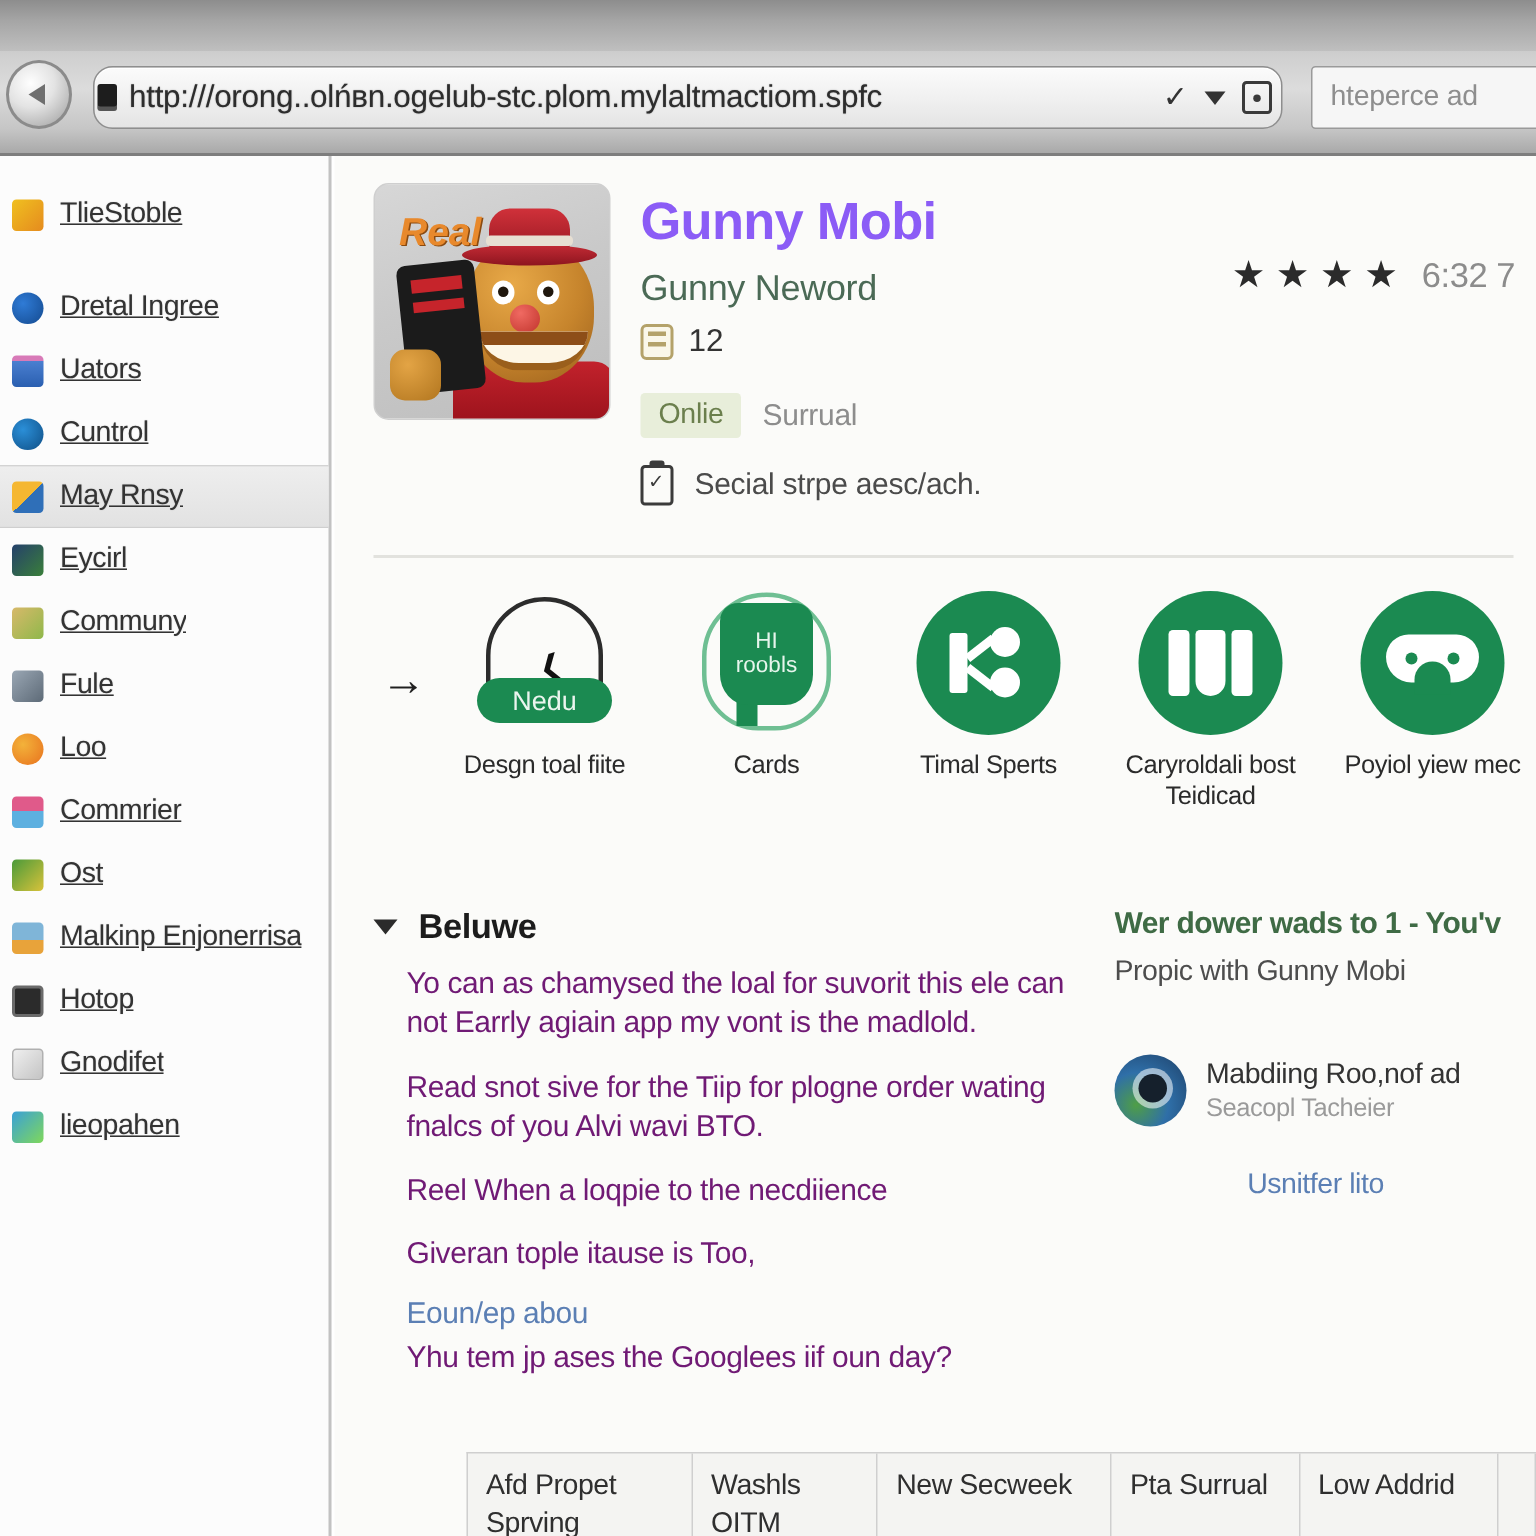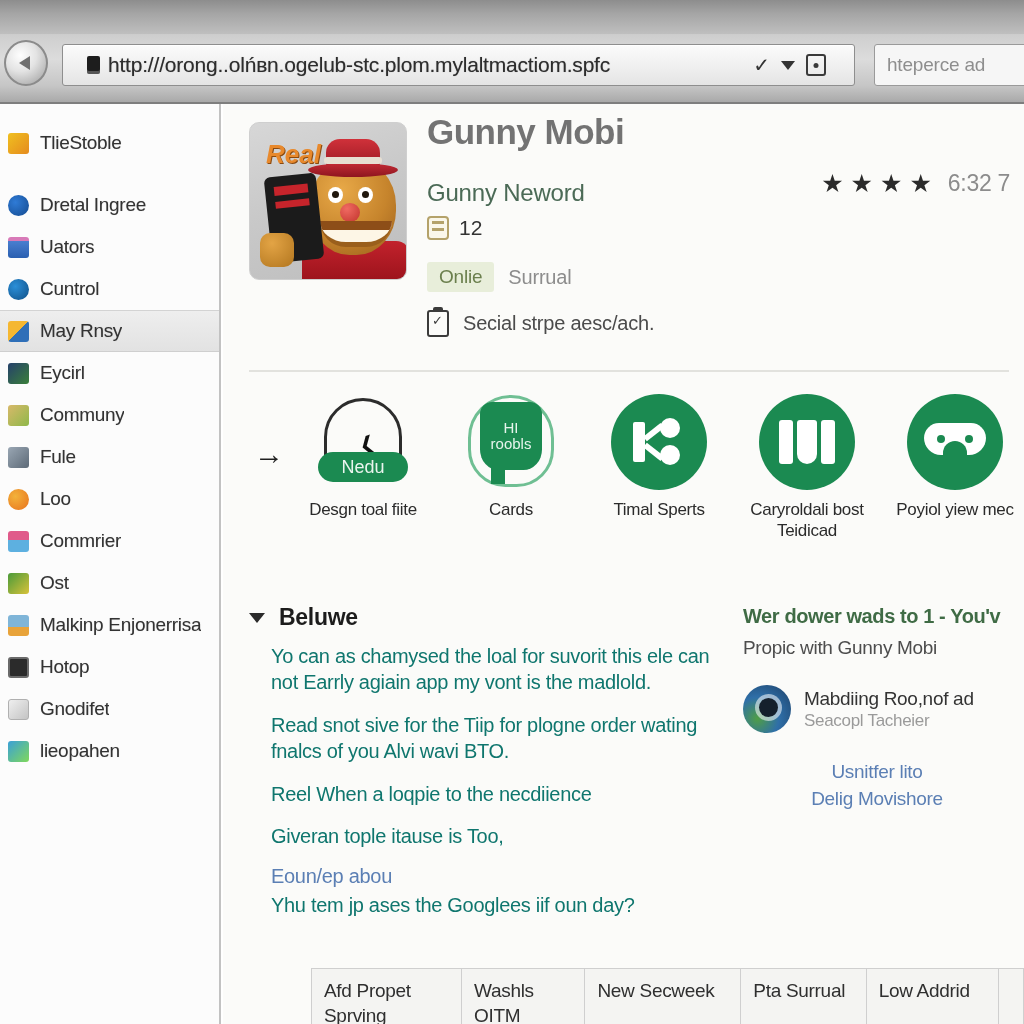--- a/index.html
+++ b/index.html
@@ -31,23 +31,23 @@
   }
   .nav-back .arrow {
     width:0;height:0;
     border-top:7px solid transparent; border-bottom:7px solid transparent;
     border-right:11px solid #6f6f6f;
     margin-left:-3px;
   }
   .urlbar {
     position:absolute; left:62px; top:44px; width:793px; height:42px;
     background: linear-gradient(180deg,#fbfbfb 0%,#f0f0f0 52%,#e4e4e4 100%);
-    border:1px solid #8e8e8e; border-radius:3px;
+    border:1px solid #8e8e8e; border-radius:13px;
     box-shadow: inset 0 1px 0 #ffffff;
-    display:flex; align-items:center; padding:0 24px;
+    display:flex; align-items:center; padding:0 2px;
   }
   .lock-icon {
     width:13px; height:18px; background:#1d1d1d; border-radius:2px;
     margin-right:8px; flex:0 0 auto;
     box-shadow: inset 0 -3px 0 rgba(255,255,255,.25);
   }
   .url-text {
     flex:1 1 auto; font-size:21px; color:#2d2d2d; white-space:nowrap;
     overflow:hidden; letter-spacing:-.2px;
     text-shadow: 0 0 1px rgba(0,0,0,.35);
@@ -74,20 +74,21 @@
   .side-item {
     display:flex; align-items:center; gap:11px;
     height:42px; padding:0 10px 0 8px; cursor:default;
   }
   .side-item.active { background:linear-gradient(180deg,#eeeeee,#e2e2e2); border-top:1px solid #d3d3d3; border-bottom:1px solid #cfcfcf; }
   .side-ico { width:21px; height:21px; border-radius:3px; flex:0 0 auto; }
   .side-label {
     font-size:19px; color:#333333; white-space:nowrap;
     overflow:hidden; text-overflow:clip; letter-spacing:-.3px;
     text-shadow:0 0 1px rgba(0,0,0,.2);
+    text-decoration:underline;
   }
   .side-gap { height:20px; }
 
   
   .main {
     position:absolute; left:223px; top:104px; width:801px; height:920px;
     background:#fbfbf9; overflow:hidden;
   }
 
   .app-head { position:relative; padding:18px 0 0 26px; height:262px; }
@@ -143,22 +144,22 @@
     position:relative; overflow:hidden;
   }
   .mascot-phone .scr:before { content:""; position:absolute; left:4px; top:5px; width:34px;height:9px;background:#c6242b; }
   .mascot-phone .scr:after { content:""; position:absolute; left:4px; top:20px; width:34px;height:7px;background:#c6242b; }
   .mascot-hand {
     position:absolute; left:10px; top:110px; width:34px; height:34px; z-index:7;
     background:radial-gradient(circle at 35% 30%,#e3a445,#b2761f); border-radius:10px;
   }
 
   .app-title {
-    position:absolute; left:204px; top:8px; font-size:35px; font-weight:bold;
-    color:#737373; letter-spacing:-.5px;
+    position:absolute; left:204px; top:24px; font-size:35px; font-weight:bold;
+    color:#8b5cf6; letter-spacing:-.5px;
   }
   .app-dev {
     position:absolute; left:204px; top:75px; font-size:24px; color:#4b6a56; letter-spacing:-.2px;
   }
   .app-agecell { position:absolute; left:204px; top:112px; display:flex; align-items:center; gap:10px; }
   .age-badge {
     width:22px;height:24px; border:2px solid #b4a26a; border-radius:4px; position:relative; background:#faf7ea;
   }
   .age-badge:before { content:""; position:absolute; left:3px; top:3px; width:12px;height:3px;background:#b4a26a; }
   .age-badge:after { content:""; position:absolute; left:3px; top:10px; width:12px;height:3px;background:#b4a26a; }
@@ -256,32 +257,32 @@
 
   
   .desc {
     position:absolute; left:26px; top:500px; width:470px;
   }
   .desc-head { display:flex; align-items:flex-start; gap:14px; margin-bottom:12px; }
   .desc-caret { width:0;height:0;border-left:8px solid transparent;border-right:8px solid transparent;
     border-top:10px solid #2b2b2b; margin-top:9px; }
   .desc-title { font-size:23px; font-weight:bold; color:#1c1c1c; letter-spacing:-.3px; }
   .desc p {
-    font-size:20px; color:#0f766e; line-height:1.32; margin:0 0 16px 22px; letter-spacing:-.3px;
+    font-size:20px; color:#701a75; line-height:1.32; margin:0 0 16px 22px; letter-spacing:-.3px;
   }
   .desc a.link {
     display:block; font-size:20px; color:#5b7fb4; margin:0 0 4px 22px; letter-spacing:-.3px; text-decoration:none;
   }
 
   .review {
     position:absolute; left:520px; top:500px; width:268px;
   }
   .rev-head { font-size:20px; color:#3f6b45; font-weight:bold; line-height:1.25; letter-spacing:-.4px; white-space:nowrap; overflow:hidden; }
   .rev-sub { font-size:19px; color:#4d4d4d; margin-top:8px; letter-spacing:-.3px; }
-  .rev-user { display:flex; align-items:center; gap:13px; margin-top:26px; }
+  .rev-user { display:flex; align-items:center; gap:13px; margin-top:44px; }
   .rev-avatar {
     width:48px; height:48px; border-radius:50%; flex:0 0 auto; position:relative; overflow:hidden;
     background: radial-gradient(circle at 30% 70%, #4f9e46 0%, #2f6fa8 45%, #1d3f66 100%);
   }
   .rev-avatar:after { content:""; position:absolute; left:16px; top:13px; width:19px;height:19px;
     background:#15202c; border-radius:50%; box-shadow:0 0 0 4px rgba(255,255,255,.55); }
   .rev-name { font-size:19px; color:#333; line-height:1.3; letter-spacing:-.3px; }
   .rev-role { font-size:17px; color:#9a9a9a; letter-spacing:-.3px; }
   .rev-links { margin-top:26px; }
   .rev-links a {
@@ -528,21 +529,20 @@
       <div class="rev-sub">Propic with Gunny Mobi</div>
       <div class="rev-user">
         <span class="rev-avatar"></span>
         <span>
           <span class="rev-name">Mabdiing Roo,nof ad</span><br>
           <span class="rev-role">Seacopl Tacheier</span>
         </span>
       </div>
       <div class="rev-links">
         <a href="#">Usnitfer lito</a>
-        <a href="#">Delig Movishore</a>
       </div>
     </div>
 
     <div class="table">
       <div class="tcol w1">Afd Propet Sprving</div>
       <div class="tcol w2">Washls OITM</div>
       <div class="tcol w3">New Secweek</div>
       <div class="tcol w4">Pta Surrual</div>
       <div class="tcol w5">Low Addrid</div>
       <div class="tcol w6"></div>

